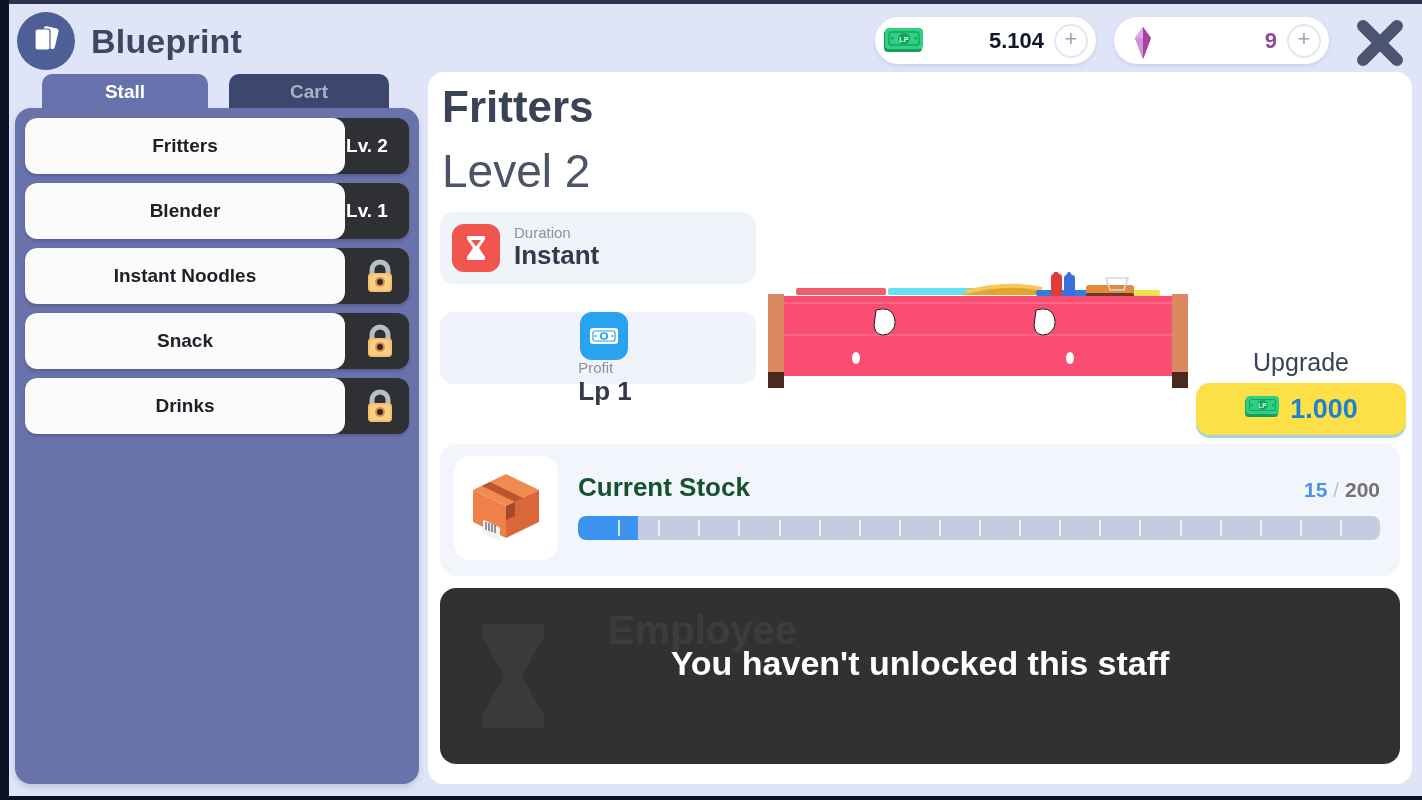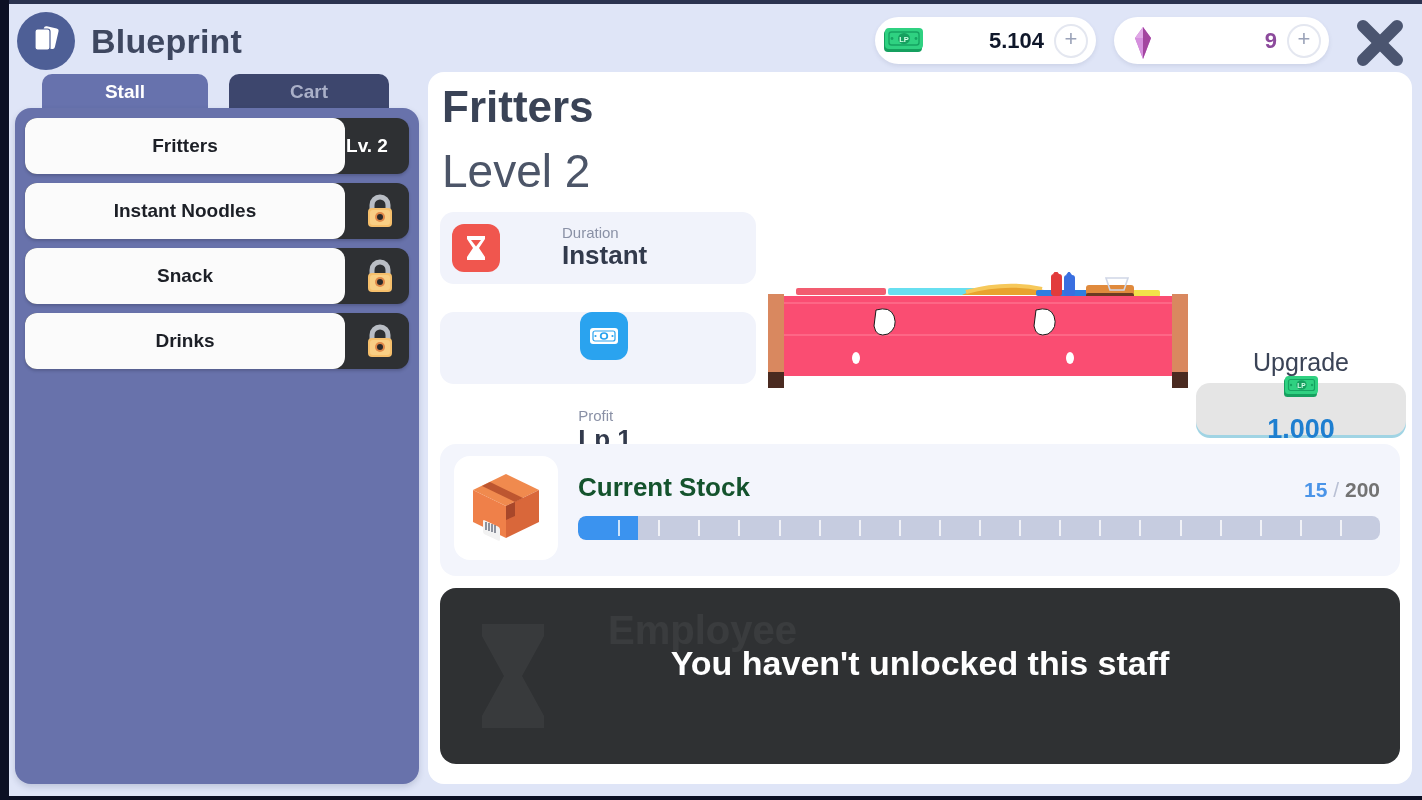--- a/index.html
+++ b/index.html
@@ -122,21 +122,21 @@
     font-size: 44px; font-weight: bold; color: #3a4356;
   }
   .item-level {
     position: absolute; left: 14px; top: 72px;
     font-size: 46px; color: #4c5568;
   }
 
   .stat-card {
     position: absolute; left: 12px; width: 316px; height: 72px;
     background: #f1f3fb; border-radius: 14px;
-    display: flex; align-items: center; gap: 48px;
+    display: flex; align-items: center;
   }
   #card-duration { top: 140px; }
   #card-profit { top: 240px; flex-direction: column; }
   .stat-icon {
     width: 48px; height: 48px; margin-left: 12px; border-radius: 12px;
     display: flex; align-items: center; justify-content: center; flex: 0 0 auto;
   }
   .stat-text { margin-left: 14px; }
   .stat-label { font-size: 15px; color: #8a91a6; line-height: 1.1; }
   .stat-value { font-size: 26px; font-weight: bold; color: #323a4c; line-height: 1.15; }
@@ -144,24 +144,23 @@
   .stall-art {
     position: absolute; left: 340px; top: 200px; width: 420px; height: 150px;
   }
 
   .upgrade-wrap {
     position: absolute; left: 768px; top: 276px; width: 210px; text-align: center;
   }
   .upgrade-label { font-size: 25px; color: #3a4356; font-weight: 500; }
   .upgrade-btn {
     margin-top: 6px; height: 52px; border-radius: 14px;
-    background: #e5e5e5;
+    background: #fde047;
     display: flex; align-items: center; justify-content: center; gap: 10px;
     box-shadow: 0 3px 0 rgba(45,160,195,.45);
-    flex-direction: column;
   }
   .upgrade-cost { font-size: 27px; font-weight: bold; color: #1f7fd0; }
 
   .stock-card {
     position: absolute; left: 12px; top: 372px; width: 960px; height: 132px;
     background: #f3f5fc; border-radius: 16px;
   }
   .stock-icon-box {
     position: absolute; left: 14px; top: 12px; width: 104px; height: 104px;
     background: #ffffff; border-radius: 16px;
@@ -262,20 +261,24 @@
   <div class="tabs">
     <div class="tab active">Stall</div>
     <div class="tab inactive">Cart</div>
   </div>
 
   <div class="side-panel">
     <div class="blue-list" id="blueprint-list">
         <div class="blue-item">
           <div class="name-plate">Fritters</div>
           <div class="lvl">Lv. 2</div>
+        </div>
+        <div class="blue-item">
+          <div class="name-plate">Blender</div>
+          <div class="lvl">Lv. 1</div>
         </div>
         <div class="blue-item">
           <div class="name-plate">Instant Noodles</div>
           <div class="lock-box"><svg width="42" height="40" viewBox="0 0 42 40">
               <path d="M13 19 v-5 a8 8 0 0 1 16 0 v5" fill="none" stroke="#b9bdc4" stroke-width="5" stroke-linecap="round"></path>
               <rect x="9" y="17" width="24" height="19" rx="4" fill="#f6bf6b"></rect>
               <rect x="11" y="19" width="20" height="15" rx="3" fill="#f9cf85"></rect>
               <circle cx="21" cy="26" r="5" fill="#e08a4a"></circle>
               <circle cx="21" cy="26" r="3" fill="#2b2b2b"></circle>
             </svg></div>

